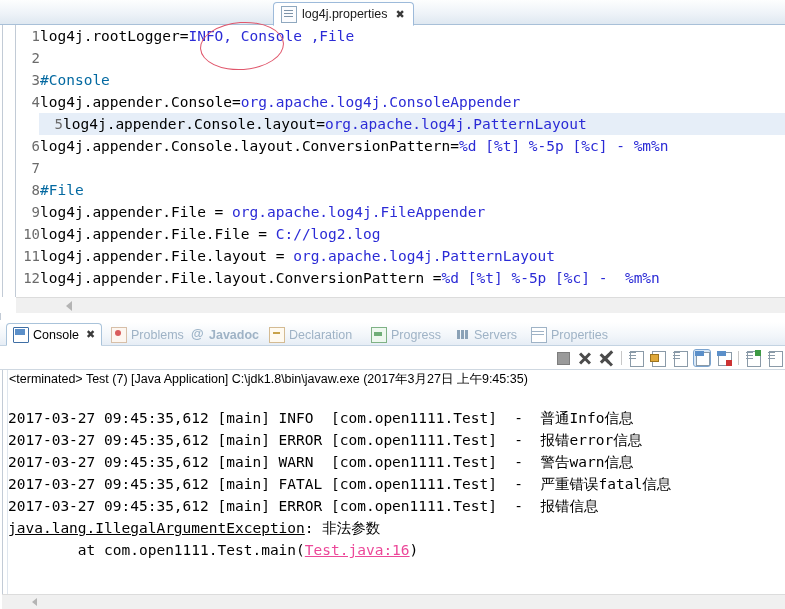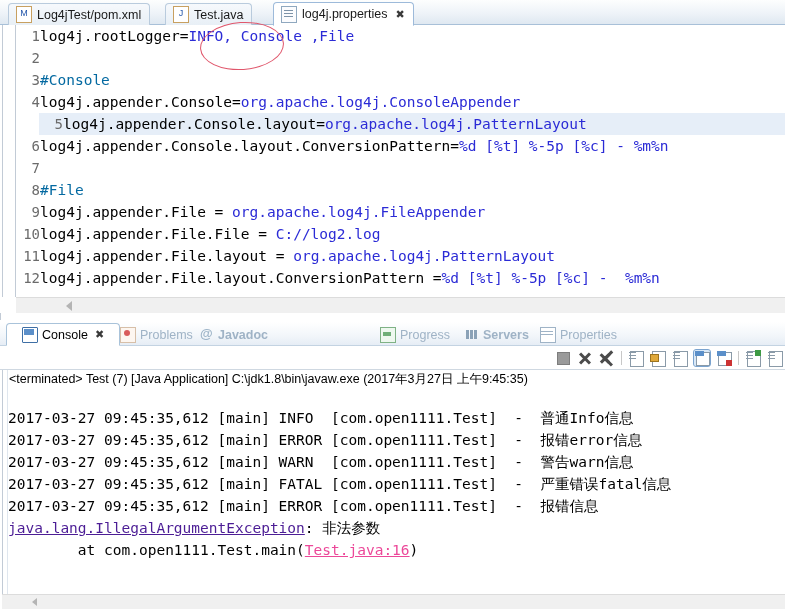--- a/index.html
+++ b/index.html
@@ -215,21 +215,21 @@
     border-bottom: 1px solid #c3d3e2;
     box-sizing: border-box;
   }
   .ctab {
     position: absolute;
     top: 2px;
     height: 21px;
     display: flex;
     align-items: center;
     gap: 4px;
-    padding: 0 15px;
+    padding: 0 6px;
     box-sizing: border-box;
     font-size: 12.5px;
     white-space: nowrap;
     color: #9fb3c6;
   }
   .ctab.active {
     color: #000000;
     background: #ffffff;
     border: 1px solid #a9c3da;
     border-bottom: 1px solid #ffffff;
@@ -402,21 +402,21 @@
   .log-lines {
     position: absolute;
     left: 8px; top: 37px;
     font-family: "DejaVu Sans Mono", monospace;
     font-size: 14.5px;
     line-height: 22px;
     color: #000000;
     white-space: pre;
   }
   .log-line { height: 22px; white-space: pre; display: block; }
-  .ex-head { color: #4c1d95; text-decoration: underline; }
+  .ex-head { color: #000000; text-decoration: underline; }
   .ex-msg { color: #000000; }
   .ex-link { color: #ec4899; text-decoration: underline; }
 
   .console-hscroll {
     position: absolute;
     left: 2px; top: 272px;
     width: 783px;
     height: 15px;
     background: #f0f0f0;
     border-top: 1px solid #dcdcdc;
@@ -430,28 +430,20 @@
     border-bottom: 4px solid transparent;
     border-right: 5px solid #b4b4b4;
   }
 </style>
 </head>
 <body>
 
 <div class="editor-wrap">
 
   <div class="tabbar">
-    <div class="tab inactive" style="left:8px;">
-      <span class="tab-icon ico-xml"></span>
-      <span>Log4jTest/pom.xml</span>
-    </div>
-    <div class="tab inactive" style="left:165px;">
-      <span class="tab-icon ico-java"></span>
-      <span>Test.java</span>
-    </div>
     <div class="tab active" style="left:273px;">
       <span class="tab-icon ico-props"></span>
       <span>log4j.properties</span>
       <span class="tab-close">✖</span>
     </div>
   </div>
 
   <div class="code-area">
     <div class="left-ruler"></div>
     <div class="code-lines" id="code-lines"><span class="cl"><span class="lno">1</span><span class="k-plain">log4j.rootLogger</span><span class="k-plain">=</span><span class="k-val">INFO, Console ,File</span></span><span class="cl"><span class="lno">2</span></span><span class="cl"><span class="lno">3</span><span class="k-cmt">#Console</span></span><span class="cl"><span class="lno">4</span><span class="k-plain">log4j.appender.Console=</span><span class="k-val">org.apache.log4j.ConsoleAppender</span></span><span class="cl hl"><span class="lno">5</span><span class="k-plain">log4j.appender.Console.layout=</span><span class="k-val">org.apache.log4j.PatternLayout</span></span><span class="cl"><span class="lno">6</span><span class="k-plain">log4j.appender.Console.layout.ConversionPattern=</span><span class="k-val">%d [%t] %-5p [%c] - %m%n</span></span><span class="cl"><span class="lno">7</span></span><span class="cl"><span class="lno">8</span><span class="k-cmt">#File</span></span><span class="cl"><span class="lno">9</span><span class="k-plain">log4j.appender.File = </span><span class="k-val">org.apache.log4j.FileAppender</span></span><span class="cl"><span class="lno">10</span><span class="k-plain">log4j.appender.File.File = </span><span class="k-val">C://log2.log</span></span><span class="cl"><span class="lno">11</span><span class="k-plain">log4j.appender.File.layout = </span><span class="k-val">org.apache.log4j.PatternLayout</span></span><span class="cl"><span class="lno">12</span><span class="k-plain">log4j.appender.File.layout.ConversionPattern =</span><span class="k-val">%d [%t] %-5p [%c] -  %m%n</span></span></div>
@@ -474,25 +466,29 @@
       <span class="tab-close">✖</span>
     </div>
     <div class="ctab" style="left:105px;">
       <span class="cicon ci-problems"></span>
       <span>Problems</span>
     </div>
     <div class="ctab" style="left:185px;font-weight:bold;">
       <span class="cicon ci-javadoc"></span>
       <span>Javadoc</span>
     </div>
+    <div class="ctab" style="left:263px;">
+      <span class="cicon ci-decl"></span>
+      <span>Declaration</span>
+    </div>
     <div class="ctab" style="left:365px;">
       <span class="cicon ci-progress"></span>
       <span>Progress</span>
     </div>
-    <div class="ctab" style="left:450px;font-weight:bold;">
+    <div class="ctab" style="left:450px;">
       <span class="cicon ci-servers"></span>
       <span>Servers</span>
     </div>
     <div class="ctab" style="left:525px;">
       <span class="cicon ci-props"></span>
       <span>Properties</span>
     </div>
   </div>
 
   <div class="console-toolbar">

